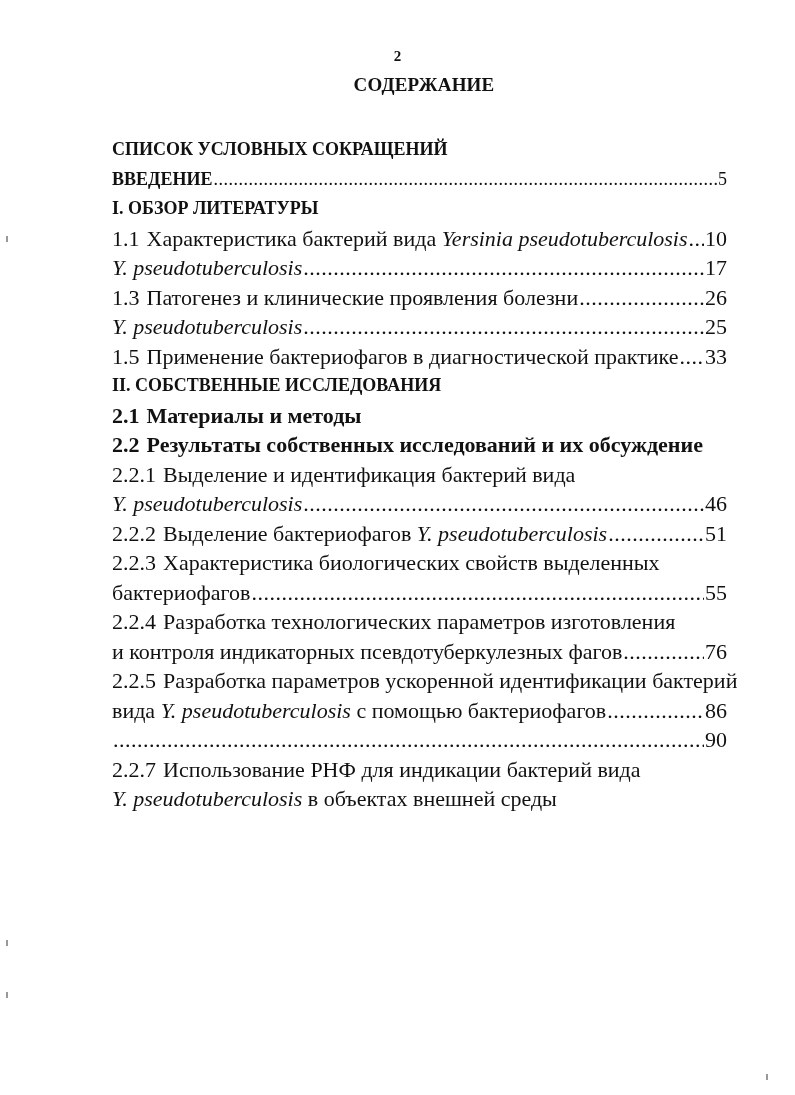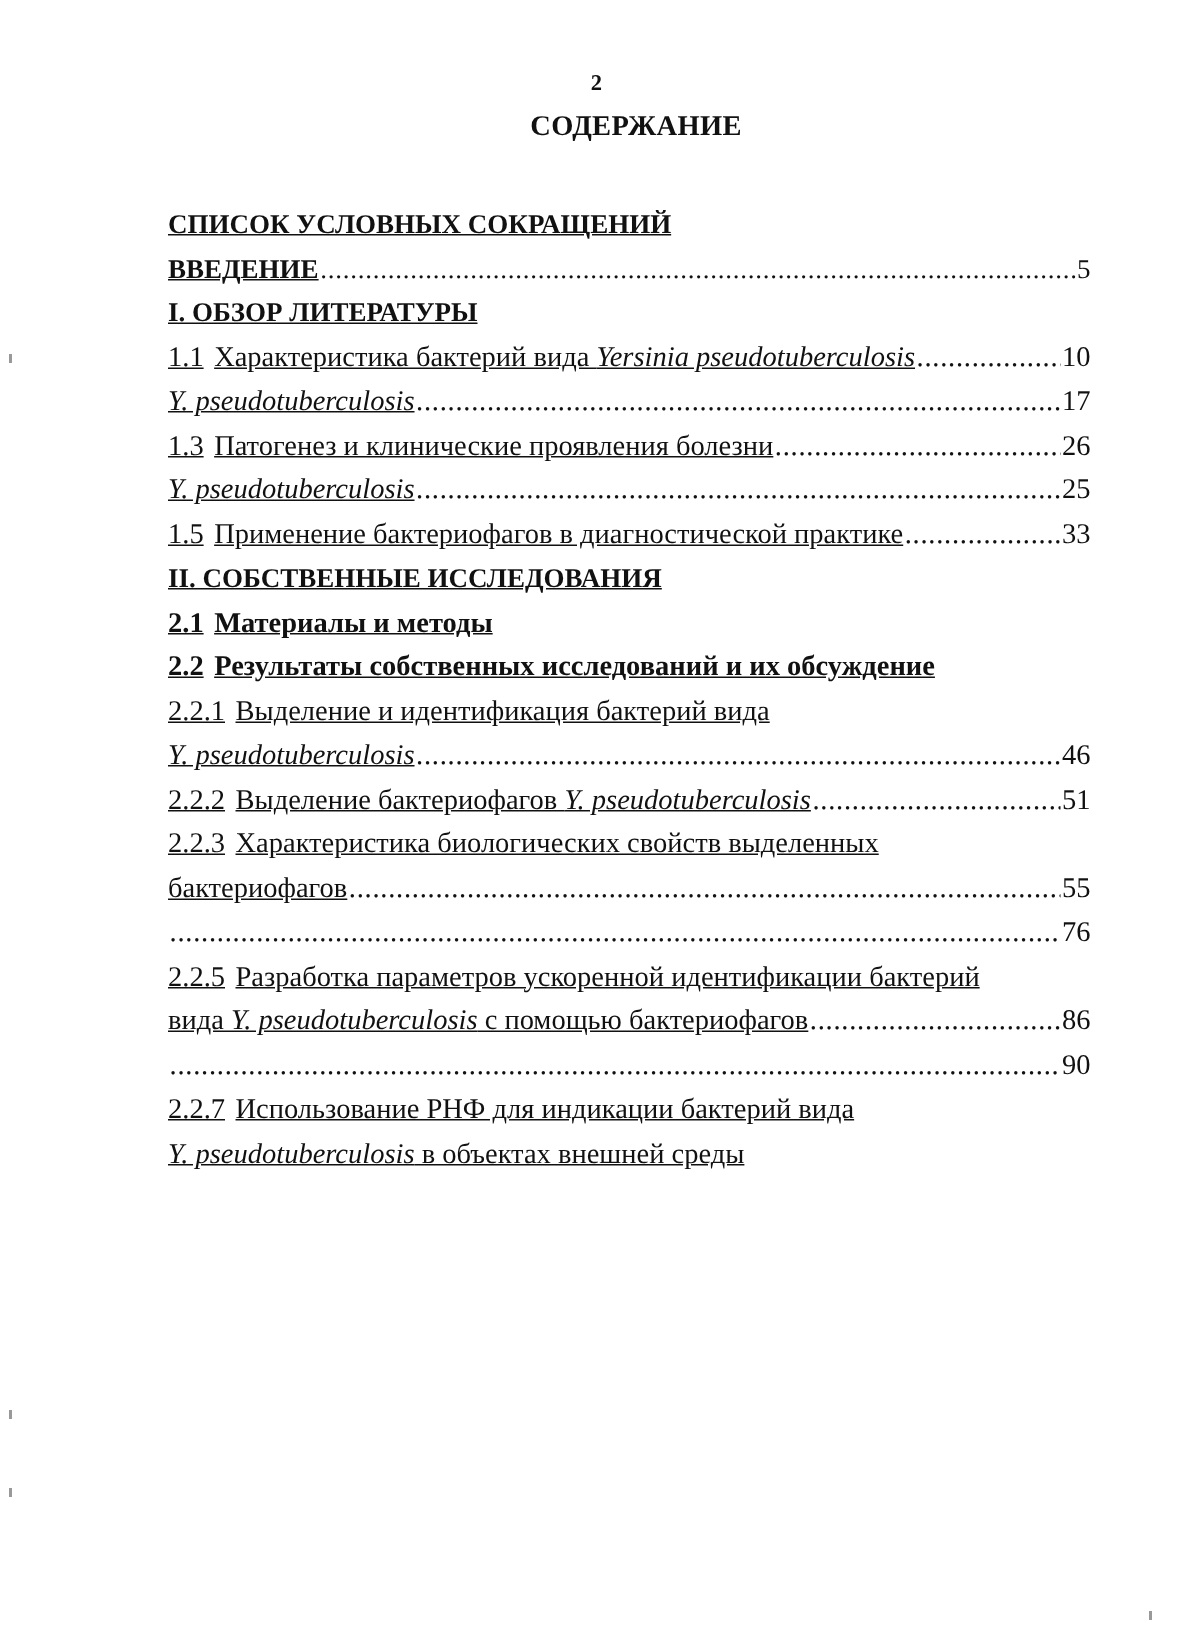--- a/index.html
+++ b/index.html
@@ -13,26 +13,26 @@
       font-size: 15px; font-weight: bold;
     }
     .doc-title {
       position: absolute; top: 74px; left: 0; width: 848px; text-align: center;
       font-size: 19px; font-weight: bold; letter-spacing: 0.2px;
     }
     .toc {
       position: absolute; top: 135px; left: 112px; width: 615px;
     }
     .row {
-      height: 29.5px; line-height: 29.5px; font-size: 19px;
+      height: 29.5px; line-height: 29.5px; font-size: 22px;
       display: flex; align-items: baseline; white-space: nowrap;
     }
     .row.bold { font-weight: bold; }
     .row.heading { font-weight: bold; font-size: 18px; }
-    .row .text { flex: 0 0 auto; text-decoration: underline; }
+    .row .text { flex: 0 0 auto; }
     .row .dots {
       flex: 1 1 auto; overflow: hidden; margin: 0 1px;
       font-weight: normal; letter-spacing: 0.5px;
     }
     .row .dots::before {
       content: "..............................................................................................................................................................................................................................";
     }
     .row .page { flex: 0 0 auto; font-weight: normal; }
     .num { margin-right: 7px; }
     i { font-style: italic; }
@@ -107,20 +107,24 @@
     </div>
     <div class="row">
       <span class="text"><span class="num">2.2.3</span><span>Характеристика биологических свойств выделенных</span></span>
     </div>
     <div class="row">
       <span class="text"><span>бактериофагов</span></span>
       <span class="dots"></span>
       <span class="page">55</span>
     </div>
     <div class="row">
+      <span class="text"><span class="num">2.2.4</span><span>Разработка технологических параметров изготовления</span></span>
+    </div>
+    <div class="row">
+      <span class="text"><span>и контроля индикаторных псевдотуберкулезных фагов</span></span>
       <span class="dots"></span>
       <span class="page">76</span>
     </div>
     <div class="row">
       <span class="text"><span class="num">2.2.5</span><span>Разработка параметров ускоренной идентификации бактерий</span></span>
     </div>
     <div class="row">
       <span class="text"><span>вида </span><i>Y. pseudotuberculosis</i><span> с помощью бактериофагов</span></span>
       <span class="dots"></span>
       <span class="page">86</span>

